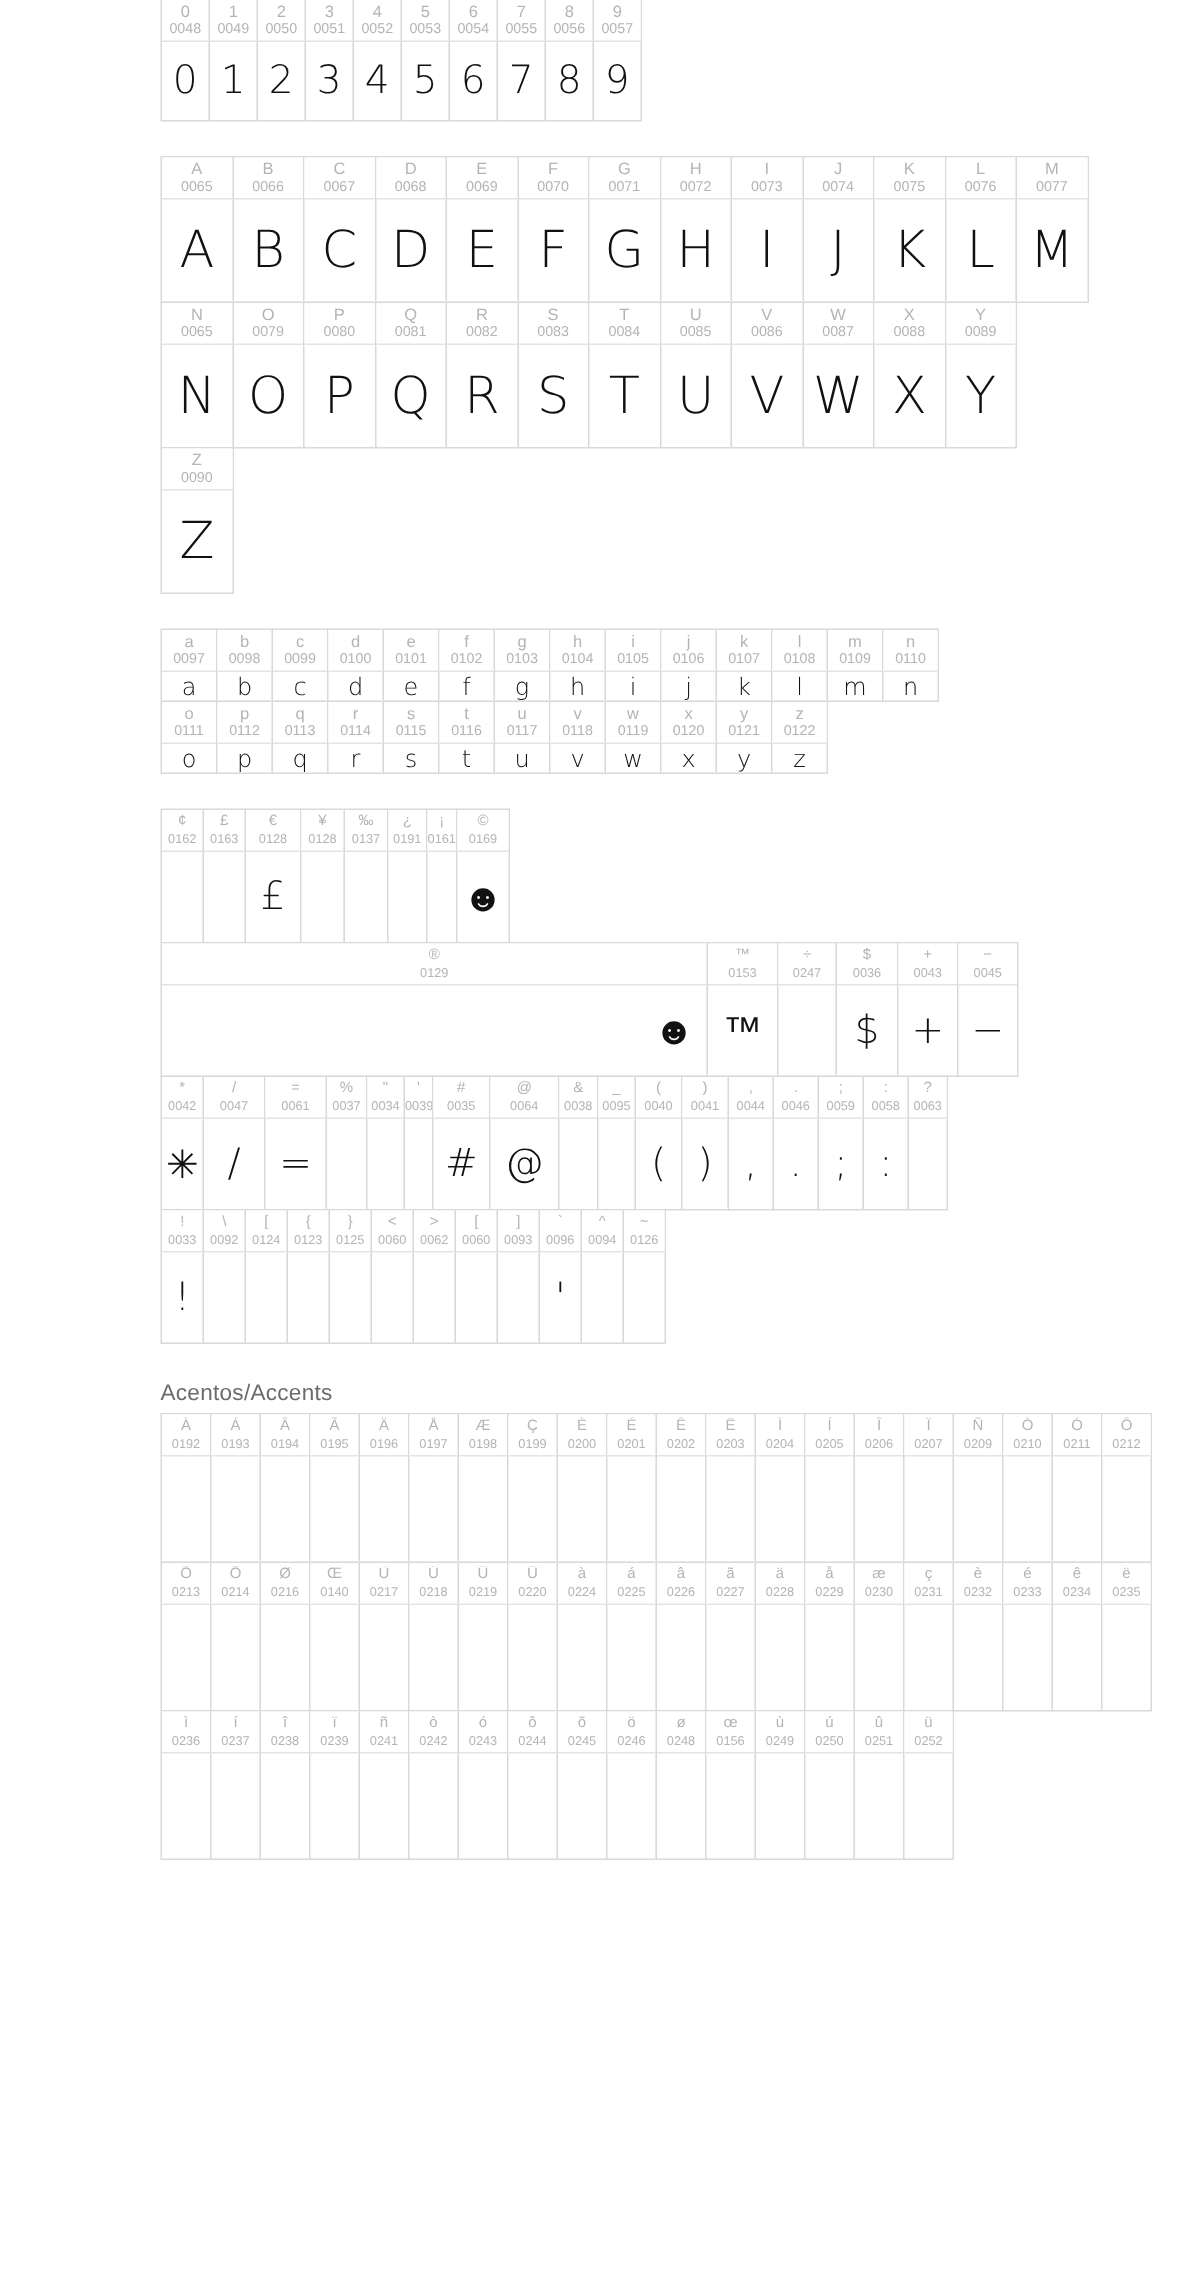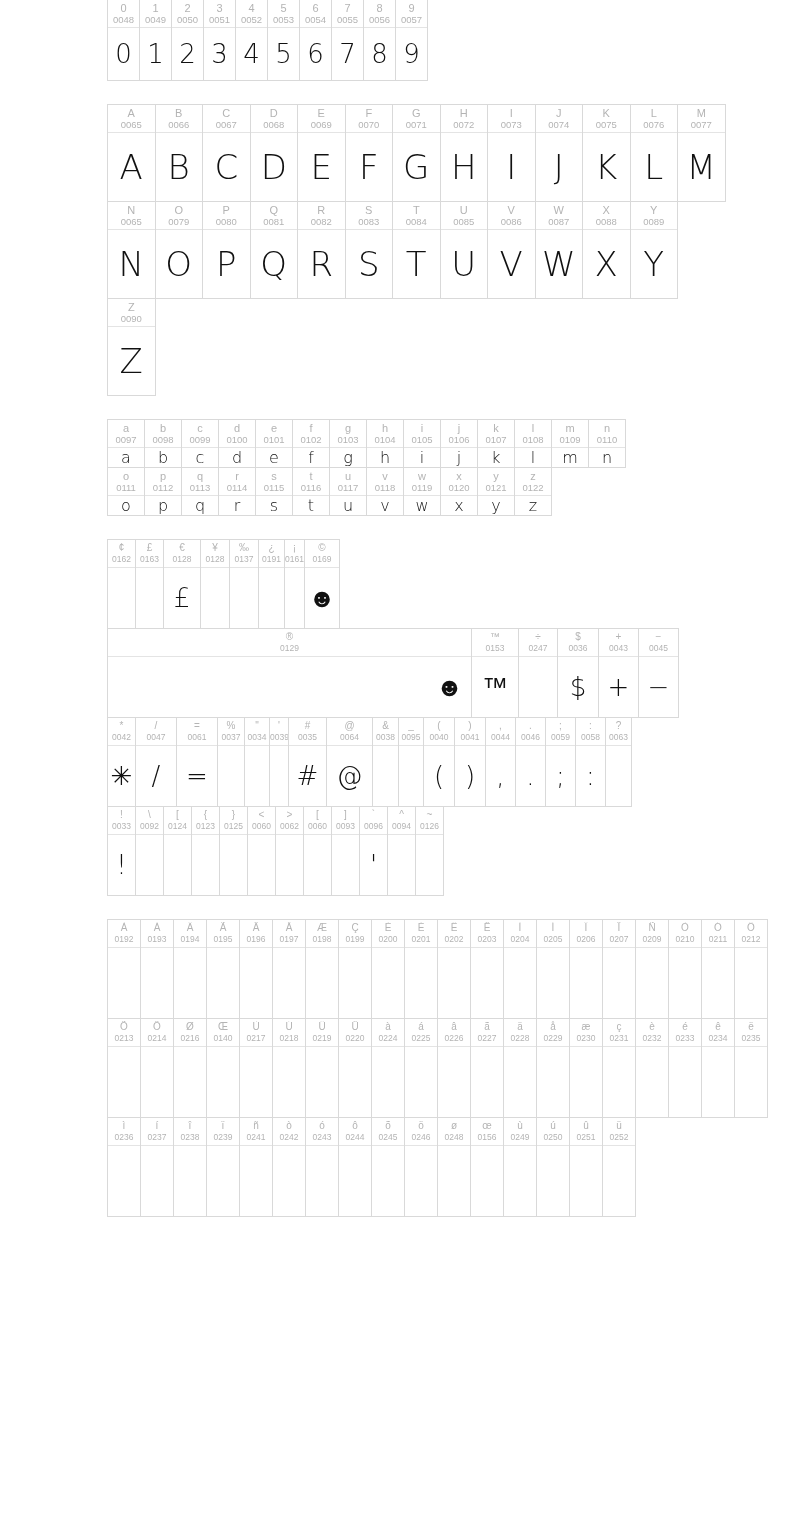--- a/index.html
+++ b/index.html
@@ -865,20 +865,21 @@
                 <div class="cell-char">~</div>
                 <div class="cell-code">0126</div>
               </div>
               <div class="cell-glyph"></div>
             </div>
           </div>
         </div>
         <div class="spacer-14"></div>
       </div>
       <div class="section sec-accents">
+        <div class="section-title">Acentos/Accents</div>
         <div class="rows">
           <div class="row">
             <div class="cell" style="width: 34px;">
               <div class="cell-head">
                 <div class="cell-char">À</div>
                 <div class="cell-code">0192</div>
               </div>
               <div class="cell-glyph"></div>
             </div>
             <div class="cell" style="width: 34px;">

